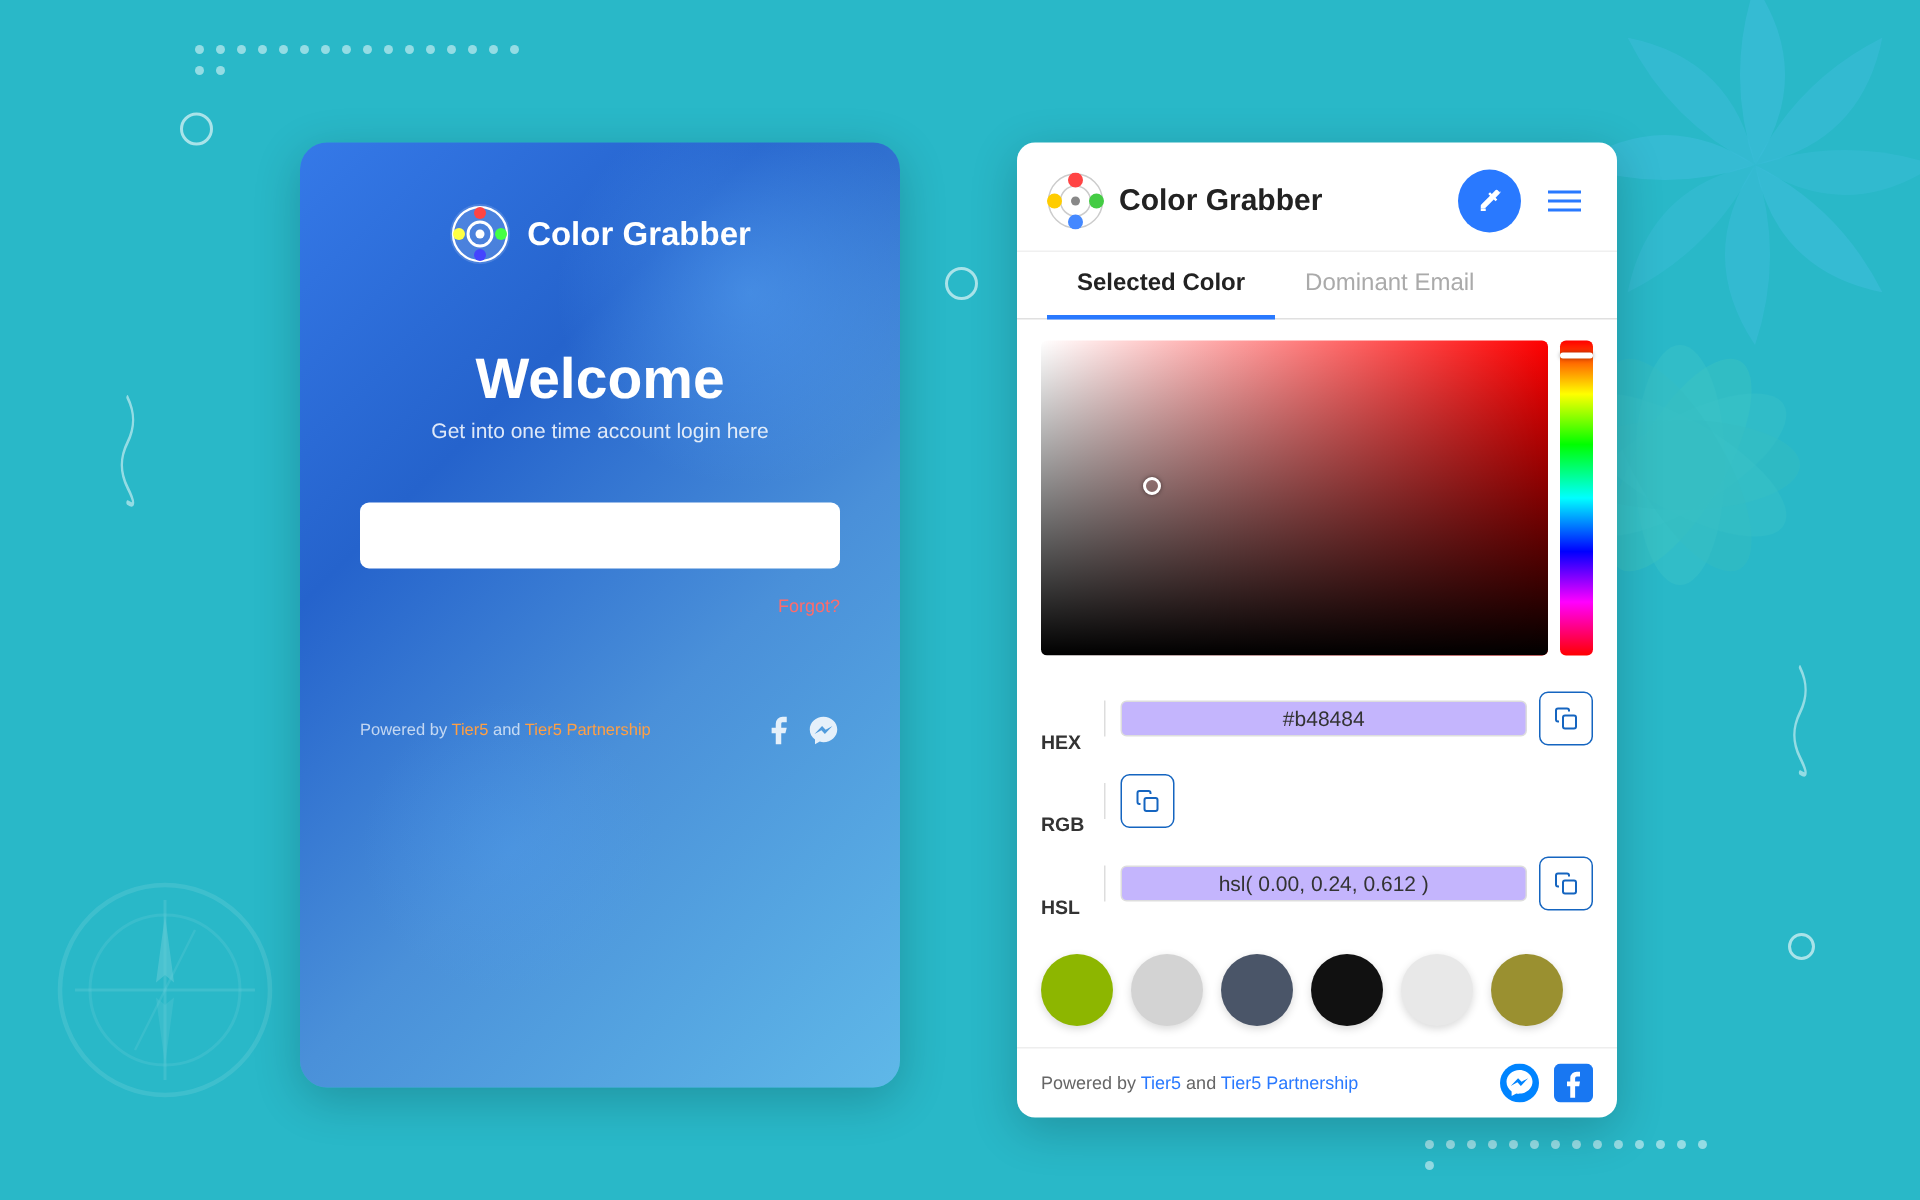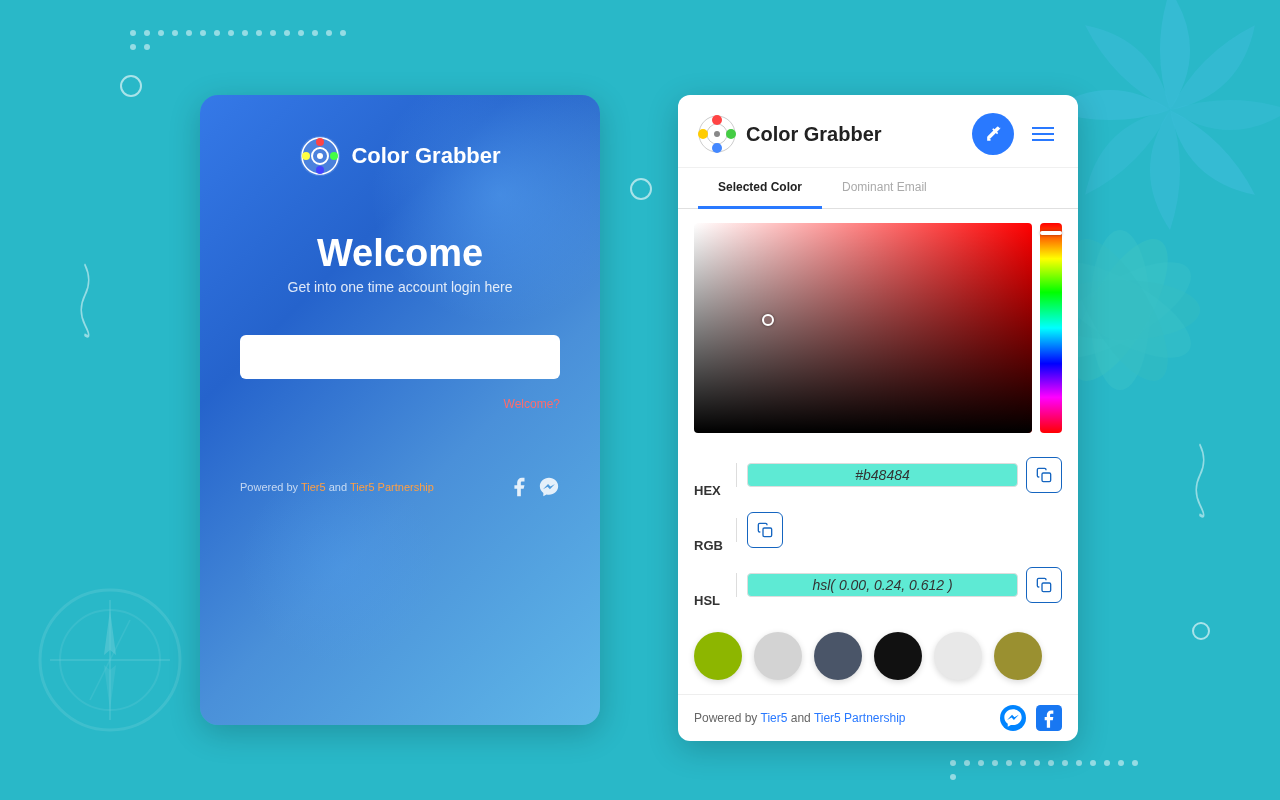--- a/index.html
+++ b/index.html
@@ -327,21 +327,21 @@
       background: #2979ff;
     }
     
     .color-tabs {
       display: flex;
       border-bottom: 1px solid #e0e0e0;
       padding: 0 20px;
     }
     .color-tab {
       padding: 12px 20px;
-      font-size: 12px;
+      font-size: 16px;
       cursor: pointer;
       border: none;
       background: none;
       color: #aaa;
       border-bottom: 3px solid transparent;
       margin-bottom: -1px;
     }
     .color-tab.active {
       color: #222;
       border-bottom: 3px solid #2979ff;
@@ -425,24 +425,23 @@
       margin-top: 32px;
     }
     .color-value-input {
       flex: 1;
       height: 24px;
       border: 1px solid #ddd;
       border-radius: 4px;
       padding: 0 12px;
       font-size: 14px;
       color: #333;
-      background: #5eead4;
+      background: #c4b5fd;
       outline: none;
       text-align: center;
-      font-style: italic;
     }
     .color-value-divider {
       width: 1px;
       height: 24px;
       background: #ddd;
       margin: 0 2px;
     }
     .copy-btn {
       width: 36px;
       height: 36px;
@@ -611,21 +610,21 @@
   </div>
 
   <h1 class="login-welcome">Welcome</h1>
   <p class="login-subtitle">Get into one time account login here</p>
 
   <div class="login-field-group">
     <input class="login-input" type="email" placeholder="" style="">
   </div>
 
 
-  <a class="login-forgot" href="#">Welcome?</a>
+  <a class="login-forgot" href="#">Forgot?</a>
 
 
   <div class="login-footer">
     <div class="login-powered">
       <span>Powered by </span><a href="#">Tier5</a><span> and </span><a href="#">Tier5 Partnership</a>
     </div>
     <div class="login-social-icons">
       <svg class="social-icon" viewBox="0 0 24 24" fill="rgba(255,255,255,0.85)">
         <path d="M18 2h-3a5 5 0 0 0-5 5v3H7v4h3v8h4v-8h3l1-4h-4V7a1 1 0 0 1 1-1h3z"></path>
       </svg>

